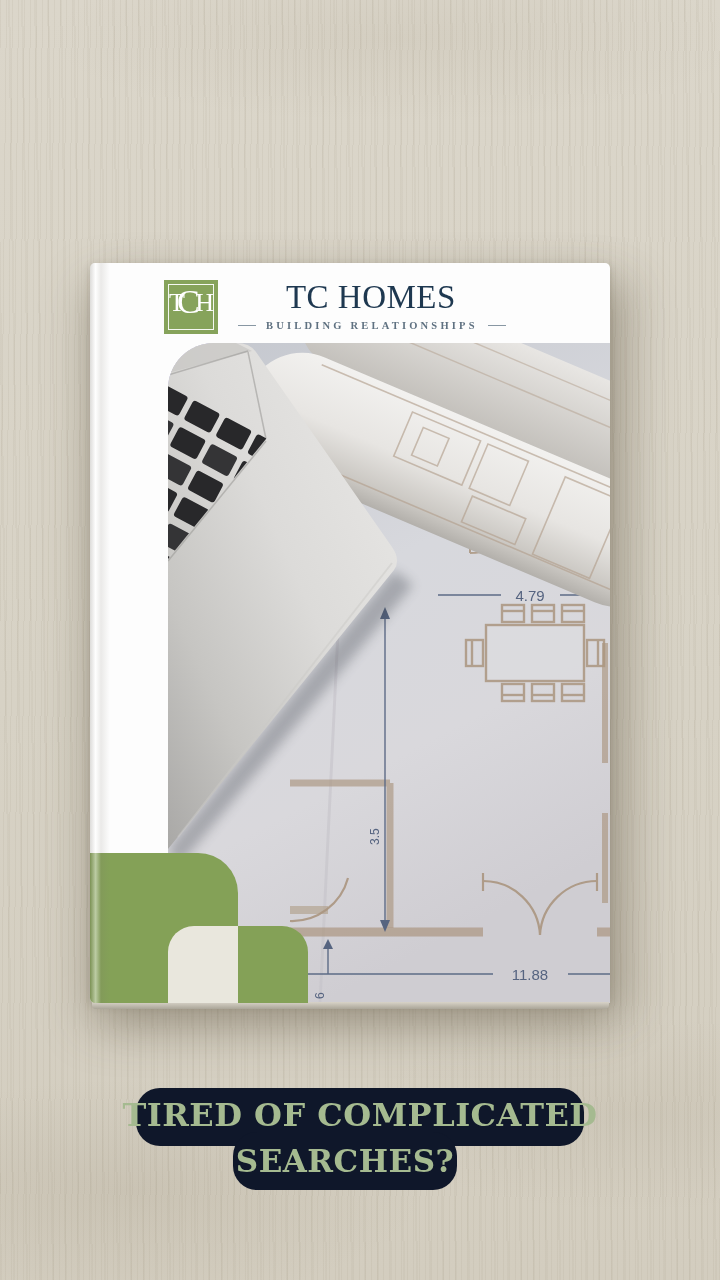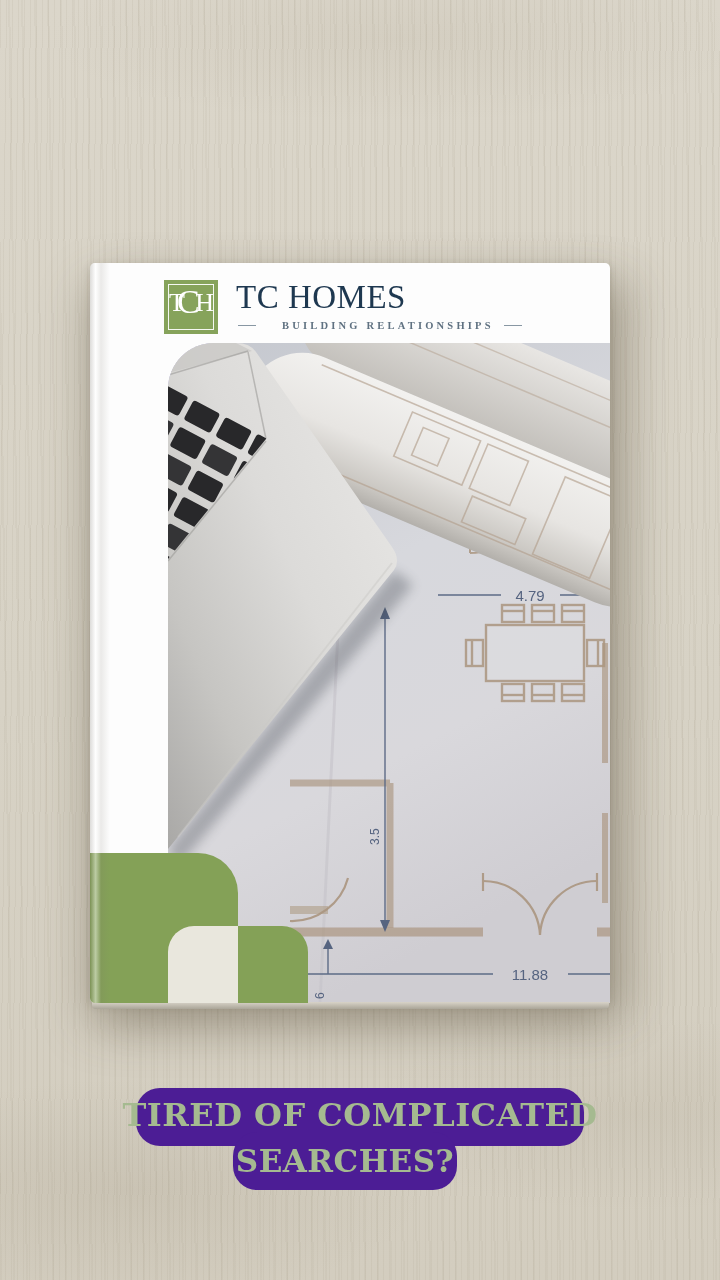--- a/index.html
+++ b/index.html
@@ -29,27 +29,27 @@
     position:absolute;inset:4px;border:1.5px solid rgba(255,255,255,0.92);
   }
   .monogram{position:absolute;inset:0;color:#fff;font-family:"Liberation Serif",serif;}
   .monogram span{position:absolute;line-height:1;}
   .mono-t{left:5px;top:10px;font-size:26px;}
   .mono-h{right:4px;top:10px;font-size:26px;}
   .mono-c{left:13px;top:5px;font-size:34px;font-weight:400;}
   .brand-block{position:absolute;left:146px;top:16px;}
   .brand{
     font-family:"Liberation Serif",serif;font-size:33px;letter-spacing:0.5px;
-    color:var(--navy,#1e3850);white-space:nowrap;
+    color:var(--navy,#1e3850);white-space:nowrap;text-align:center;
   }
   .tagline-row{display:flex;align-items:center;gap:10px;margin-top:4px;margin-left:2px;}
   .tagline-dash{width:18px;height:1.5px;background:#8897a3;}
   .tagline{
     font-family:"Liberation Serif",serif;font-size:10.5px;letter-spacing:3.2px;
-    color:#5f7181;white-space:nowrap;font-weight:bold;margin-left:16px;
+    color:#5f7181;white-space:nowrap;font-weight:bold;
   }
   
   .photo{
     position:absolute;left:78px;top:80px;width:442px;height:660px;
     border-top-left-radius:46px;overflow:hidden;background:#c4b5fd;
   }
   .photo svg{display:block;}
   
   .cover-title{
     position:absolute;left:100px;top:453px;color:#fff;z-index:6;
@@ -82,21 +82,21 @@
       rgba(120,115,105,0.14) 55%, rgba(255,255,255,0) 100%);
     border-radius:5px 0 0 5px;
   }
   .book-edge{
     position:absolute;left:2px;right:1px;bottom:-6px;height:7px;z-index:2;
     background:linear-gradient(180deg,#d8d3c8,#aaa598);
     border-radius:0 0 4px 4px;
   }
   
   .banner{position:absolute;z-index:40;}
-  .banner-box{position:absolute;background:#4c1d95;display:flex;align-items:center;justify-content:center;}
+  .banner-box{position:absolute;background:#0f172a;display:flex;align-items:center;justify-content:center;}
   .banner-box.l1{left:136px;top:1088px;width:448px;height:58px;border-radius:24px;}
   .banner-box.l2{left:233px;top:1132px;width:224px;height:58px;border-radius:24px;}
   .banner-text{
     font-family:"DejaVu Serif",serif;font-weight:bold;color:var(--banner-green,#a5ba90);
     white-space:nowrap;letter-spacing:0.5px;
   }
   .banner-box.l1 .banner-text{font-size:32px;margin-top:-4px;}
   .banner-box.l2 .banner-text{font-size:31px;}
 </style>
 </head>

